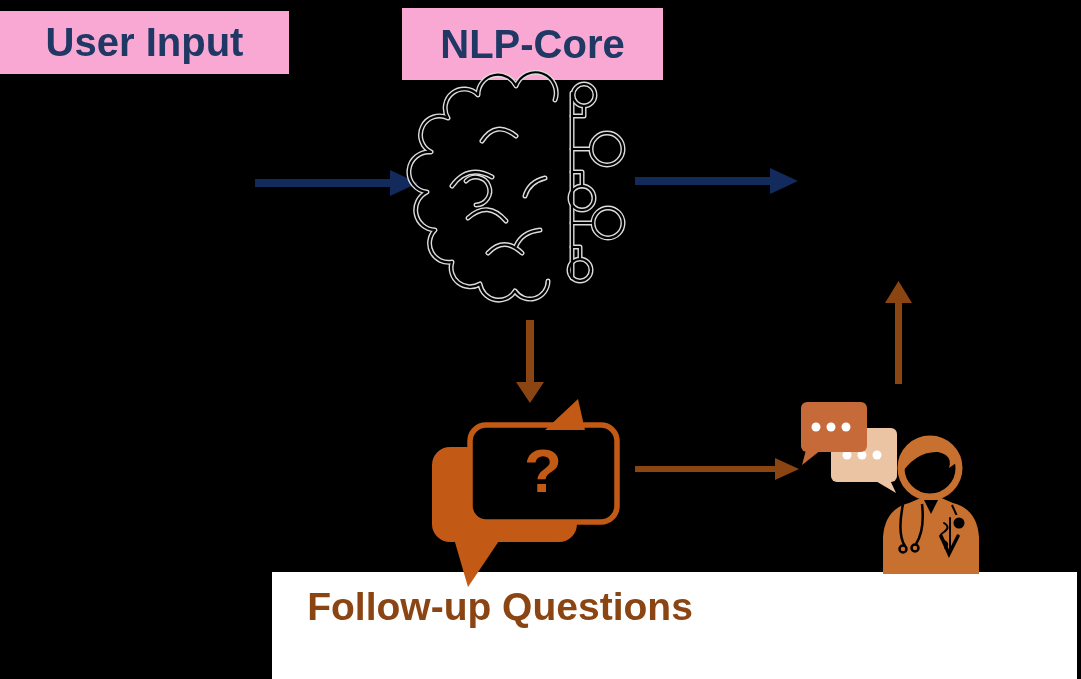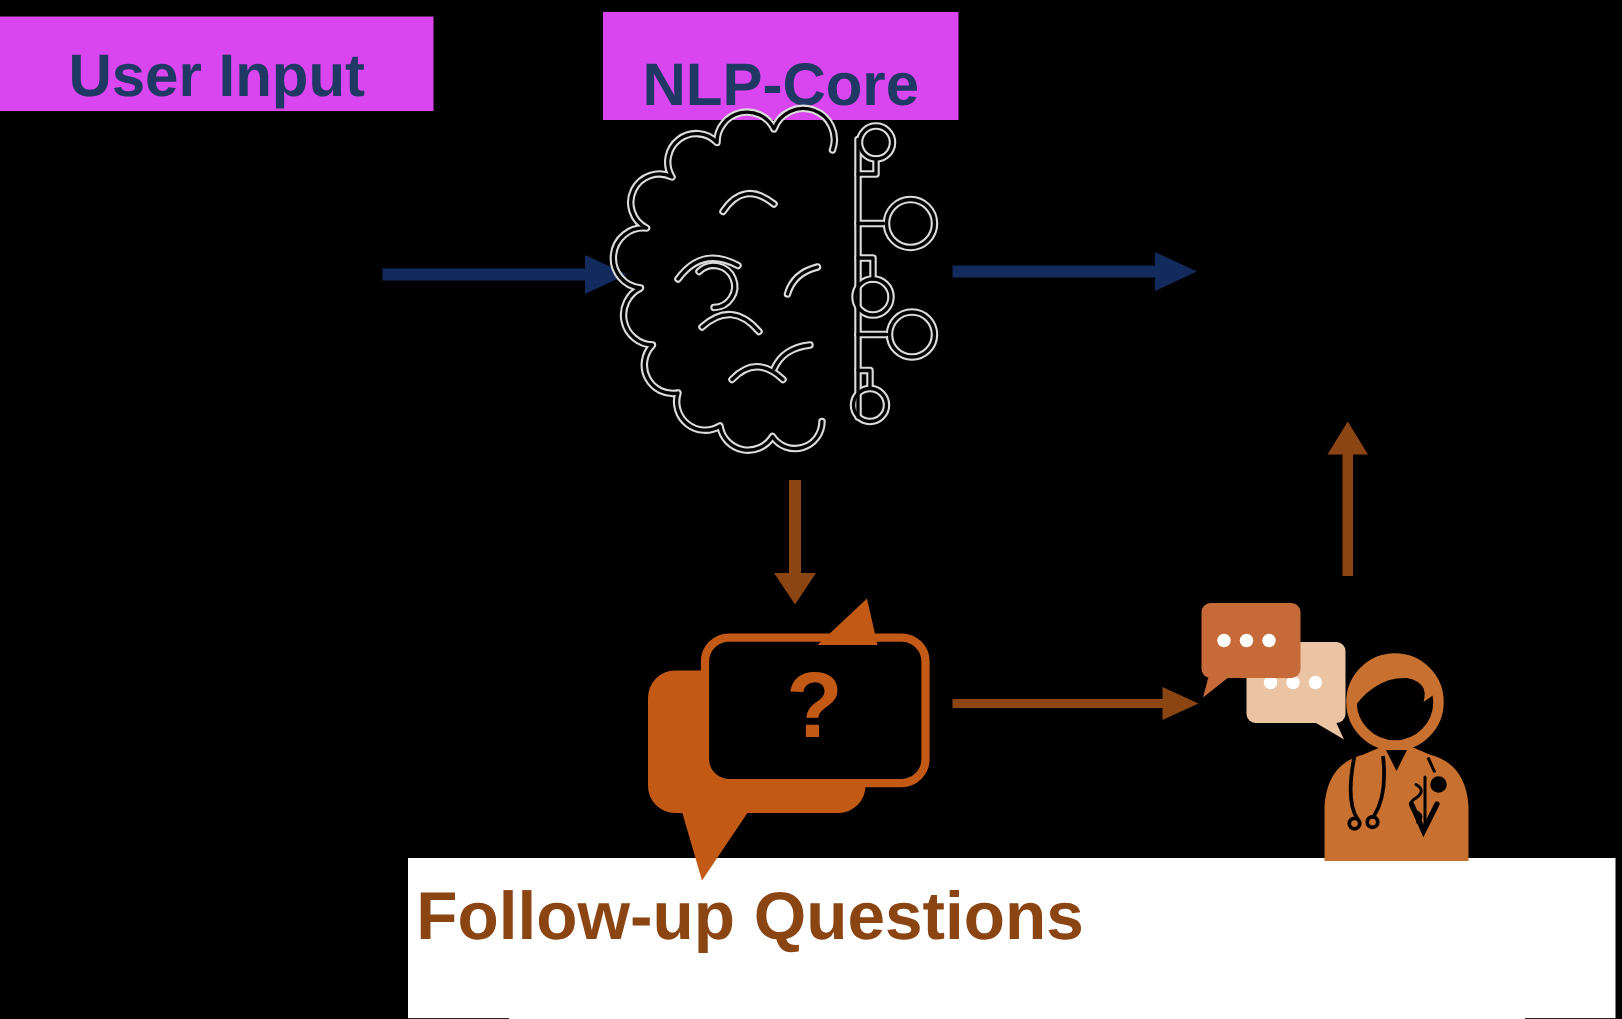--- a/index.html
+++ b/index.html
@@ -1,32 +1,32 @@
 <!DOCTYPE html>
 <html><head>
 <meta charset="utf-8">
 <style>
   html,body{margin:0;padding:0;background:#000;}
   .stage{
     position:relative;width:1081px;height:679px;background:#000;
     font-family:"Liberation Sans", sans-serif;overflow:hidden;
   }
   .label-box{
-    position:absolute;background:#d946ef;display:flex;align-items:flex-end;justify-content:center;
+    position:absolute;background:#f9a8d4;display:flex;align-items:center;justify-content:center;
   }
   .label-box span{
     color:#1F3864;font-weight:bold;font-size:40px;letter-spacing:0px;white-space:nowrap;
   }
   .box-user{left:0px;top:11px;width:289px;height:63px;}
-  .box-nlp{left:402px;top:8px;width:237px;height:72px;}
+  .box-nlp{left:402px;top:8px;width:261px;height:72px;}
   .box-dim{left:726px;top:6px;width:347px;height:82px;}
   .bottom-strip{position:absolute;left:272px;top:572px;width:805px;height:107px;background:#fff;}
   .flow-label{
     position:absolute;top:585px;transform:translateX(-50%);
-    color:#8B4513;font-weight:bold;font-size:45px;white-space:nowrap;
+    color:#8B4513;font-weight:bold;font-size:39px;white-space:nowrap;
   }
   .fl-follow{left:500px;}
   .fl-consol{left:910px;}
   .gfx{position:absolute;left:0;top:0;pointer-events:none;}
   .qmark{
     position:absolute;left:543px;top:471px;transform:translate(-50%,-50%);
     color:#C25915;font-weight:bold;font-size:62px;line-height:1;
   }
   .glow{stroke:#DCDCDC;stroke-width:5;fill:none;stroke-linecap:round;stroke-linejoin:round;}
   .ink{stroke:#000;stroke-width:2.2;fill:none;stroke-linecap:round;stroke-linejoin:round;}

